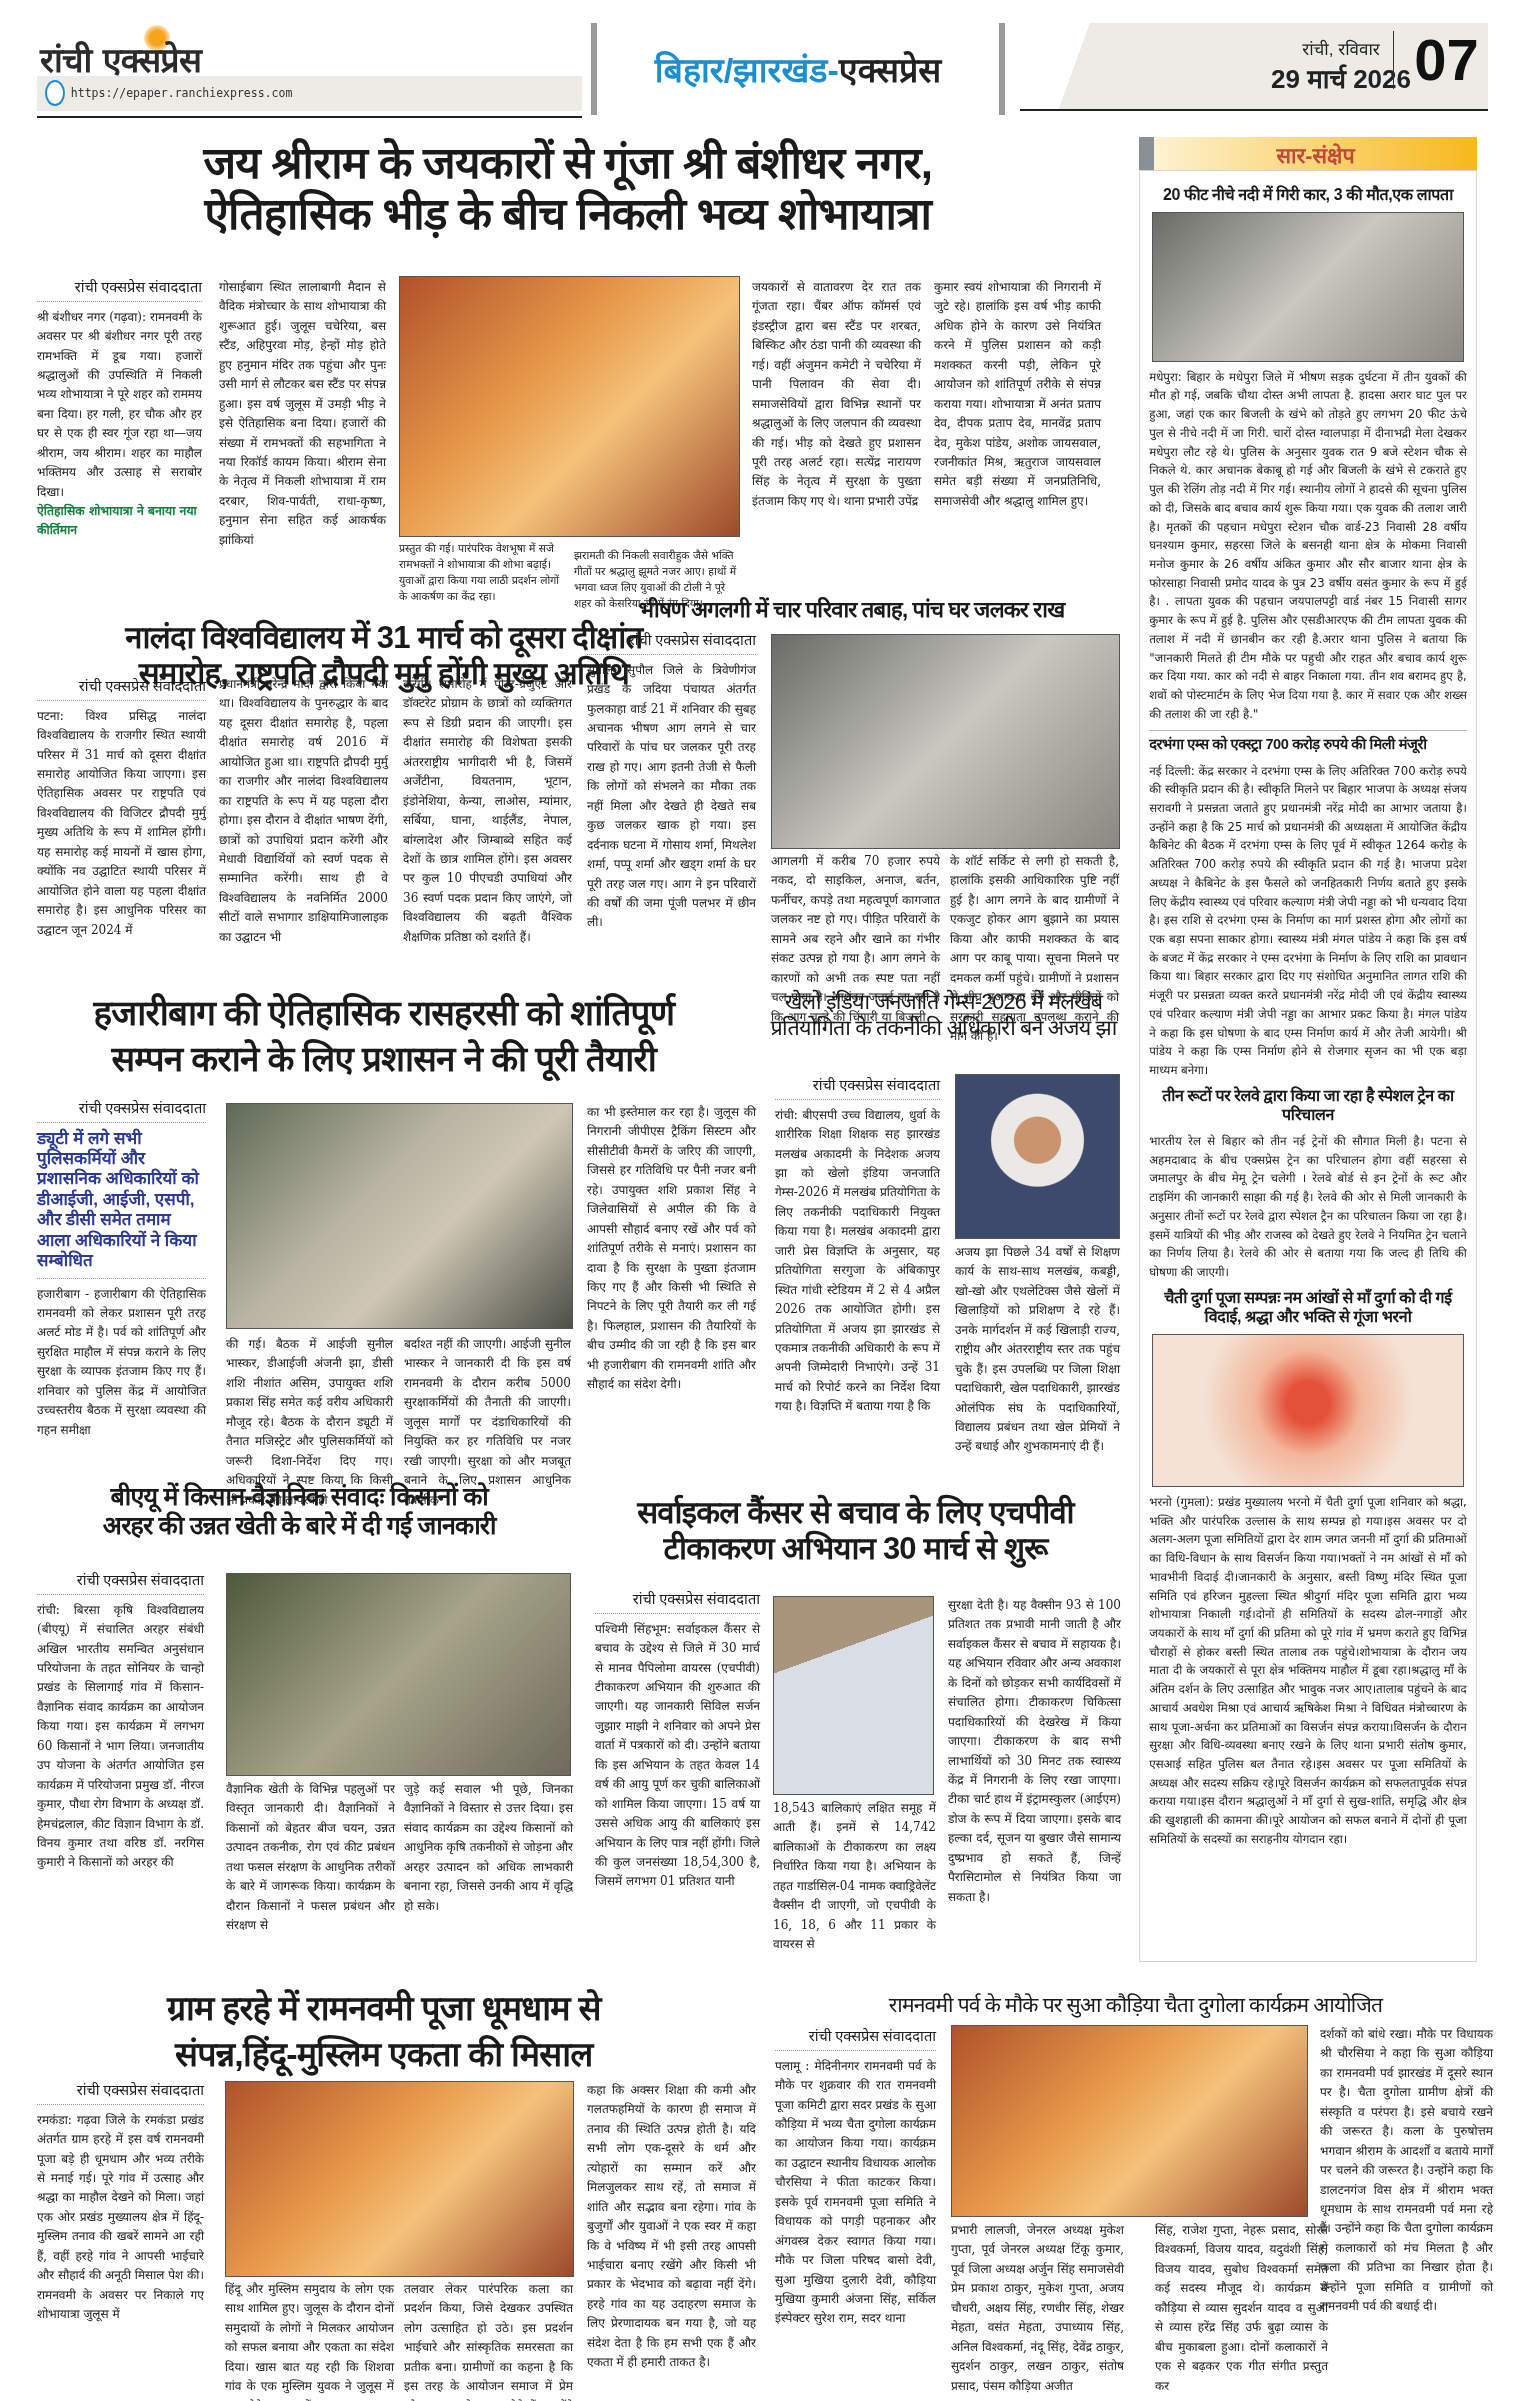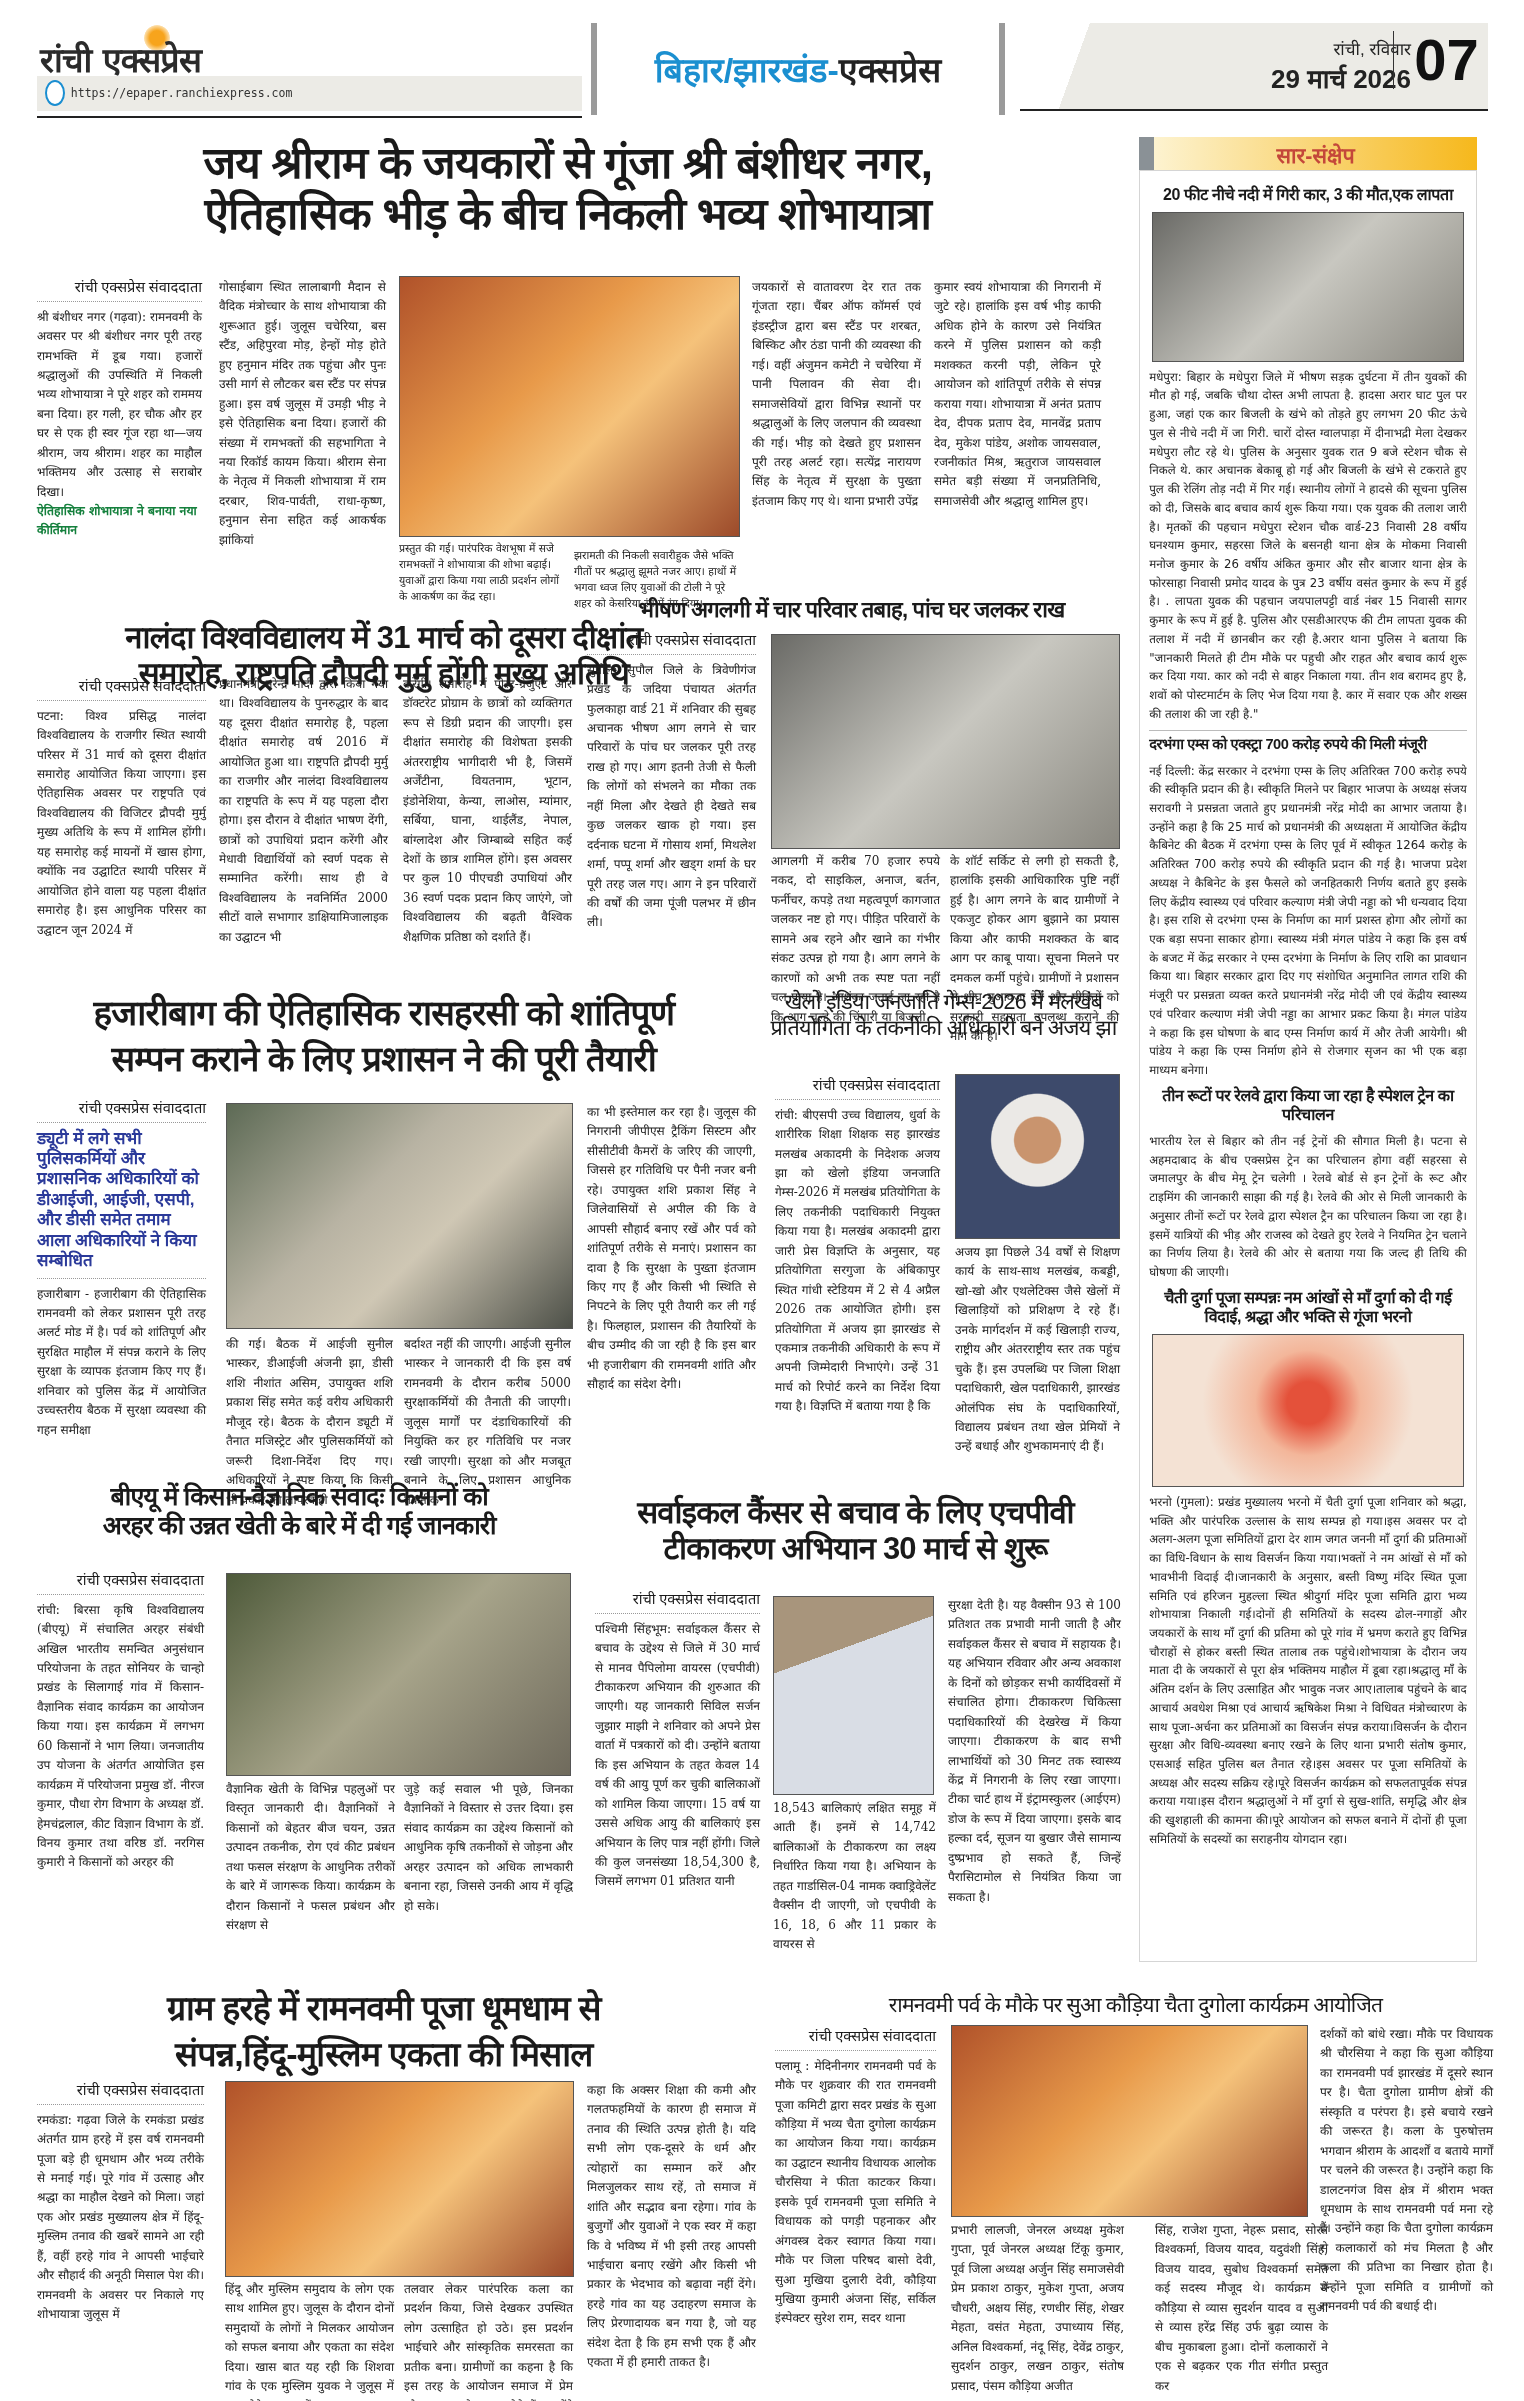--- a/index.html
+++ b/index.html
@@ -11,21 +11,21 @@
   .logo-sun { position: absolute; left: 107px; top: 3.1px; width: 26px; height: 26px; border-radius: 50%; background: radial-gradient(circle, #f7a41c 40%, #fde1b0 70%, transparent 72%); }
   .url-bar { position: absolute; left: 0; top: 54px; width: 545px; height: 35px; background: #ecebe6; display: flex; align-items: center; padding-left: 7.7px; gap: 6.1px; }
   .url-icon { width: 20px; height: 26px; border-radius: 50%; border: 2.3px solid #1a8ed1; background: #fff; }
   .url-text { font-family: "DejaVu Sans Mono", monospace; font-size: 11.5px; color: #333; }
   .mast-rule { position: absolute; left: 0; top: 94px; width: 545px; height: 2.3px; background: #222; }
   .mast-center { left: 591px; top: 23px; width: 414px; height: 92px; border-left: 6.1px solid #9a9a9a; border-right: 6.1px solid #9a9a9a; display: flex; align-items: center; justify-content: center; }
   .section-title { font-family: "Liberation Sans", sans-serif; font-size: 34px; font-weight: 700; }
   .section-title .blue { color: #1b8fd0; }
   .section-title .dark { color: #222; }
   .mast-right { left: 1020px; top: 23px; width: 468px; height: 88px; background: linear-gradient(110deg, #fff 0 14%, #ecebe6 14%); border-bottom: 2.3px solid #222; }
-  .date-block { position: absolute; right: 77px; top: 14px; text-align: right; font-family: "Liberation Sans", sans-serif; color: #222; }
+  .date-block { position: absolute; right: 77px; top: 14px; text-align: center; font-family: "Liberation Sans", sans-serif; color: #222; }
   .date-day { font-size: 17px; }
   .date-full { font-size: 26px; font-weight: 700; }
   .page-no { position: absolute; right: 9.2px; top: 7.7px; font-family: "Liberation Sans", sans-serif; font-size: 58px; font-weight: 900; color: #111; border-left: 1.5px solid #333; padding-left: 20px; line-height: 1; }
 
   .headline { font-family: "Liberation Sans", sans-serif; font-weight: 900; color: #1a1a1a; text-align: center; line-height: 1.15; letter-spacing: -0.8px; }
   .byline { font-family: "Liberation Serif", serif; font-size: 14.6px; text-align: right; padding-bottom: 4.6px; border-bottom: 1.5px dotted #999; margin-bottom: 6.1px; }
   .body-text { font-family: "DejaVu Serif", serif; font-size: 12px; line-height: 1.62; text-align: justify; color: #222; }
   .red-sub { color: #15803d; font-weight: 700; font-family: "DejaVu Serif", serif; font-size: 12.3px; line-height: 1.5; }
   .blue-sub { color: #2b3a9a; font-weight: 900; font-family: "Liberation Sans", sans-serif; font-size: 17px; line-height: 1.2; padding-bottom: 6.1px; border-bottom: 1.5px dotted #999; }
   .photo { background: linear-gradient(135deg, #8b7d6b, #c9b99a 40%, #d68a3c 60%, #6d5e4b); border: 1.5px solid #555; }

